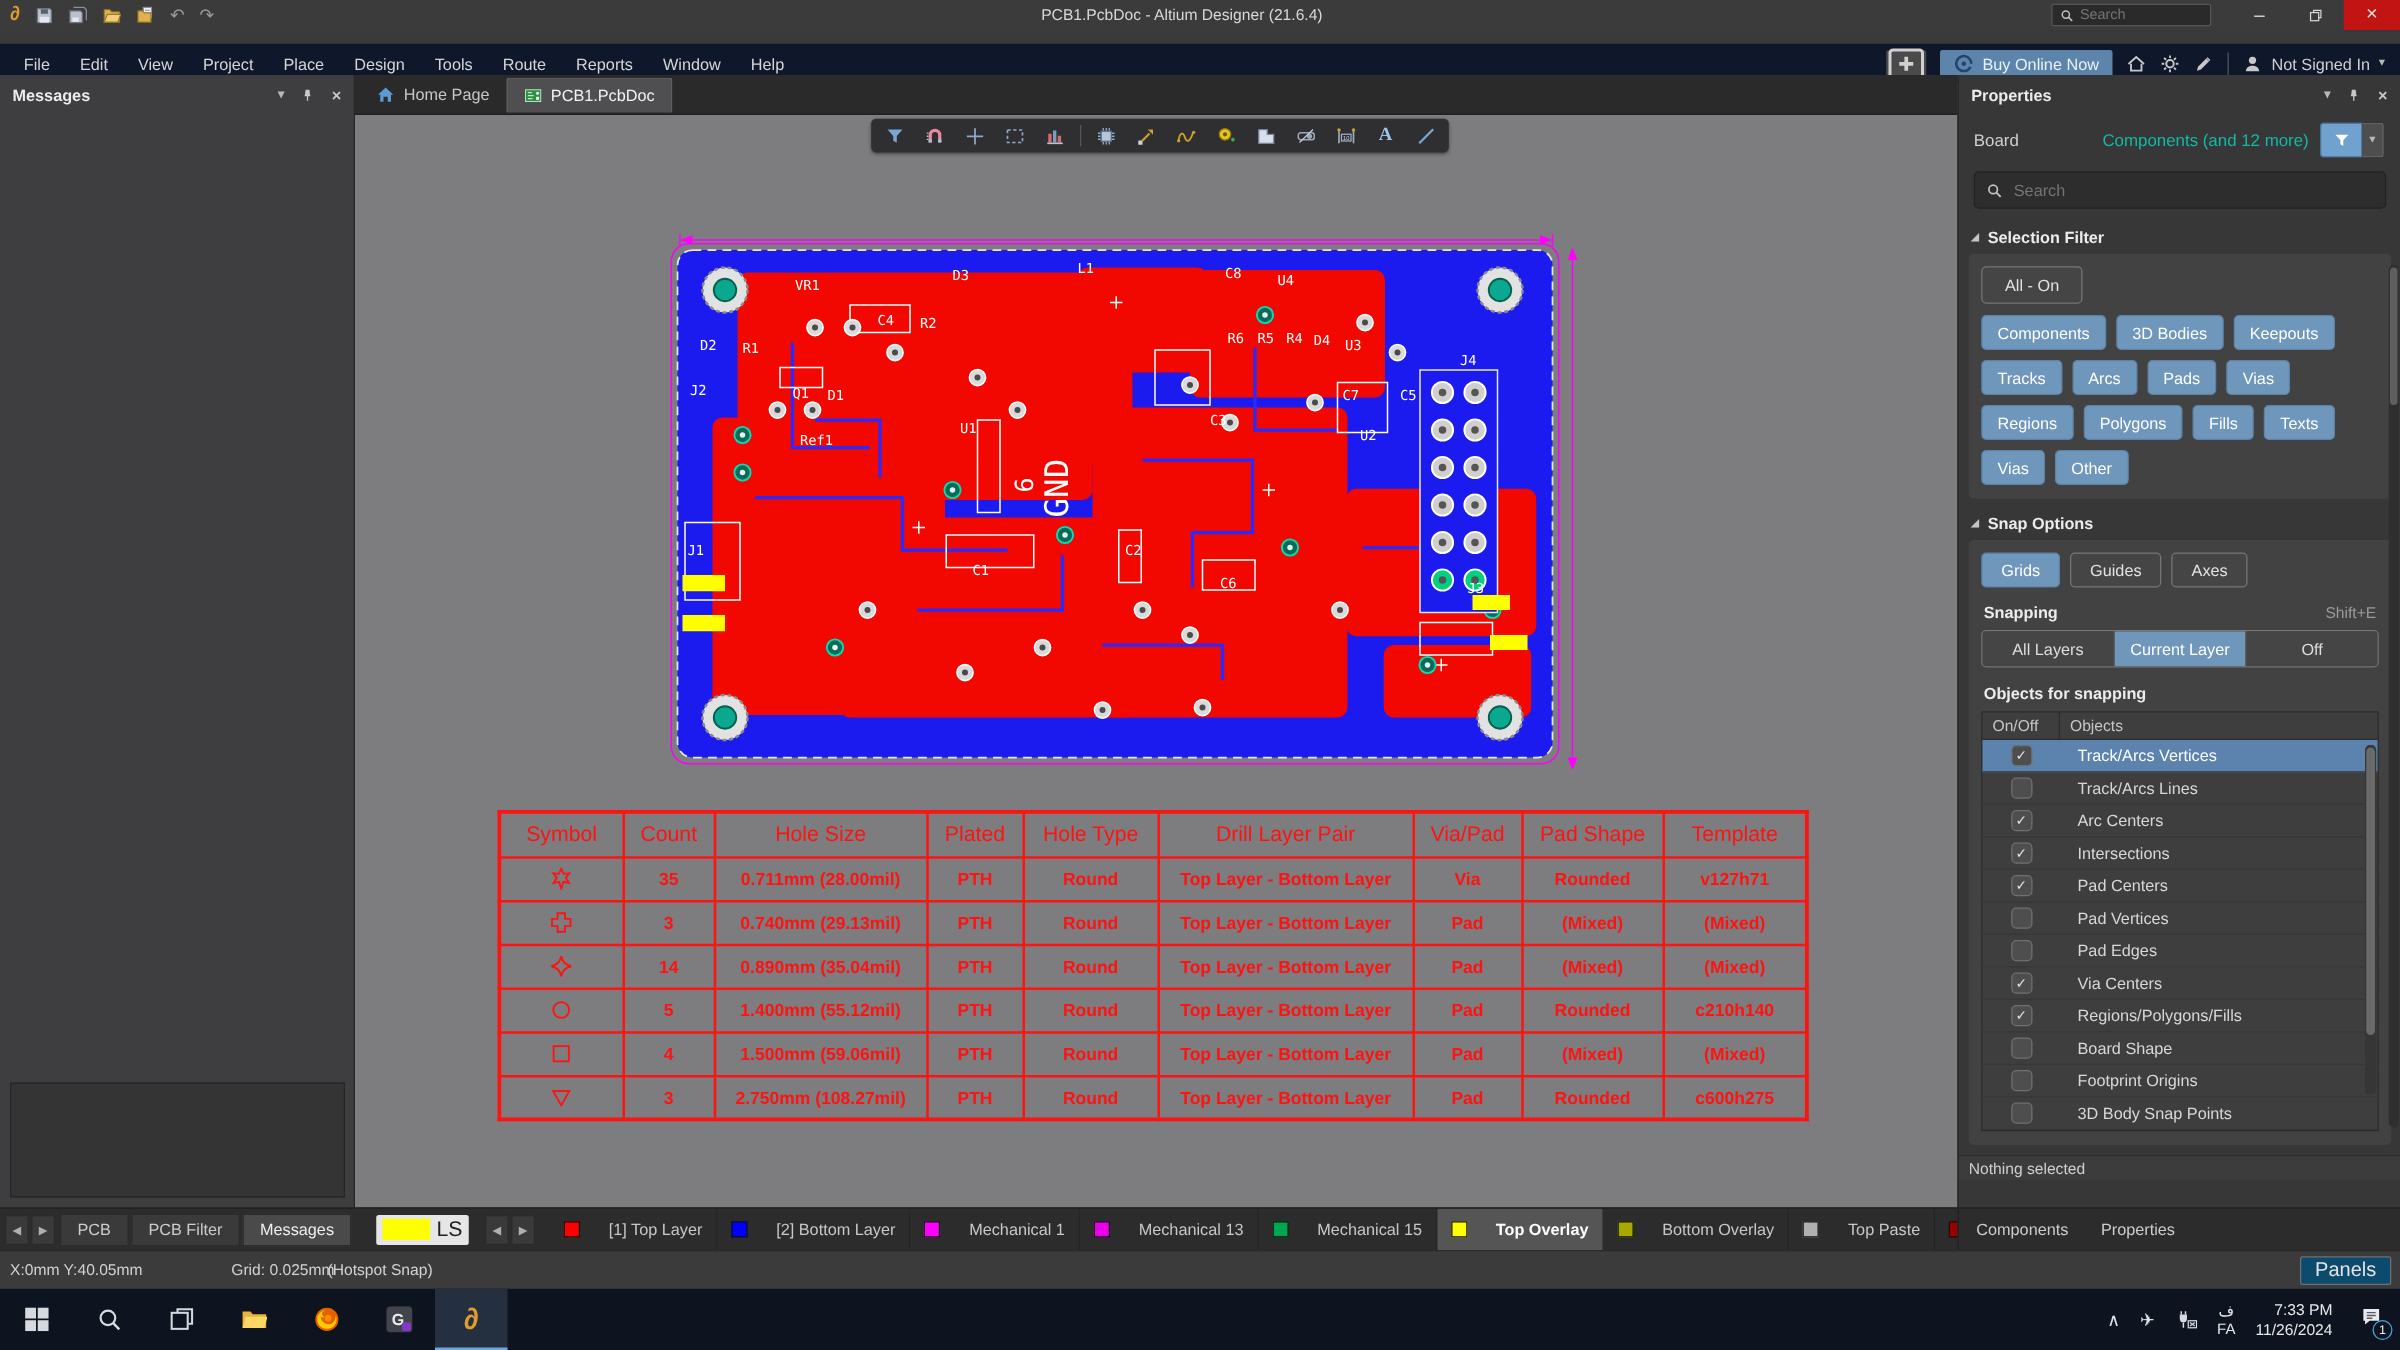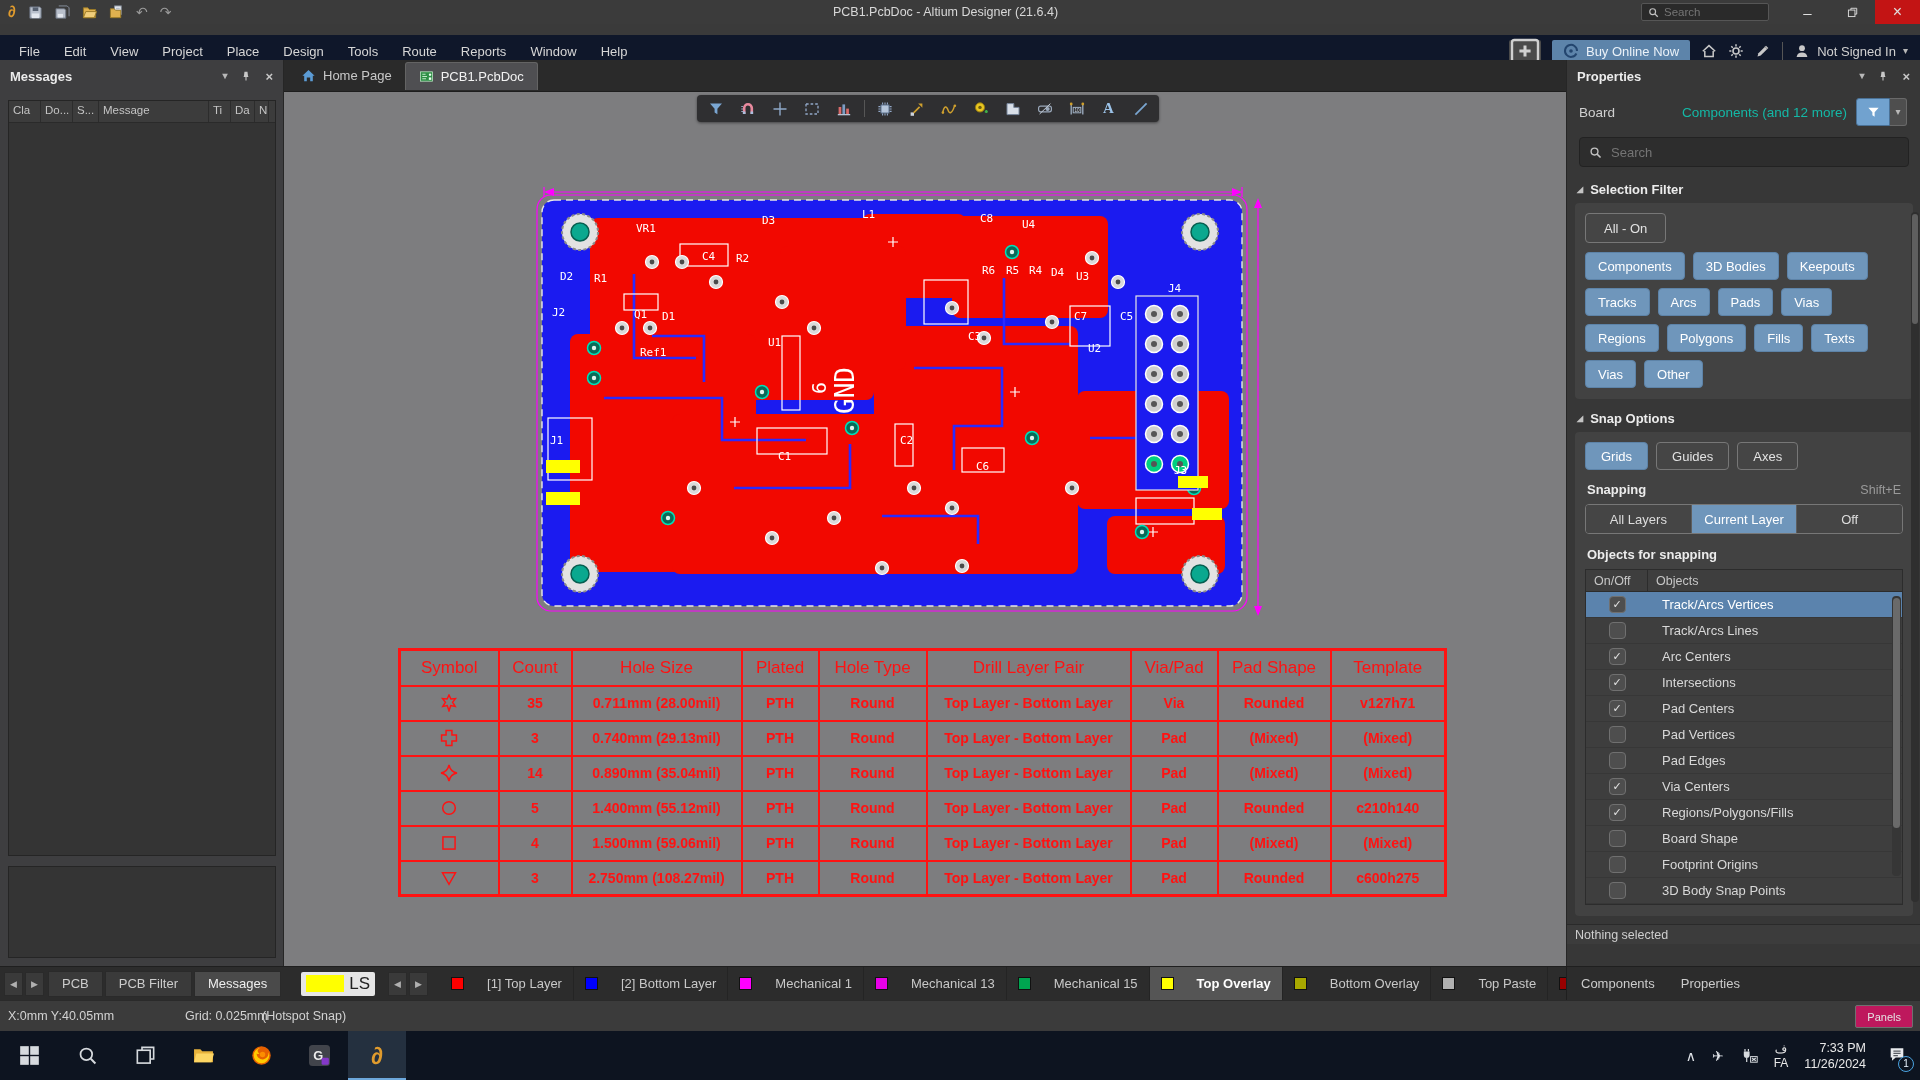--- a/index.html
+++ b/index.html
@@ -132,21 +132,21 @@
   #layer-tabs{display:flex;align-items:center;height:100%;overflow:hidden;flex:1;margin-left:8px}
   .ltab{display:flex;align-items:center;gap:23px;height:100%;padding:0 11px;color:#c8c8c8;font-size:13px;border-right:1px solid #242424;white-space:nowrap}
   .ltab.active{background:#555;color:#fff;font-weight:bold}
   .sw{width:13px;height:13px;border:1px solid #111;flex:none}
   .prop-bottom-tabs{display:flex;align-items:center;height:100%;width:354px;flex:none;padding-left:14px;gap:26px;background:#2c2c2c;border-left:1px solid #1f1f1f}
   .prop-tab{color:#ccc;font-size:13px}
 
   
   .statusbar{position:absolute;left:0;top:1000px;width:1920px;height:31px;background:#3b3b3b;border-top:1px solid #2a2a2a;color:#d2d2d2;font-size:12.5px}
   .sb-item{position:absolute;top:8px}
-  .panels-btn{position:absolute;right:7px;top:4px;height:23px;padding:0 11px;background:#be185d;border:1px solid #707070;border-radius:2px;color:#e4e4e4;font-size:11px;display:flex;align-items:center}
+  .panels-btn{position:absolute;right:7px;top:4px;height:23px;padding:0 11px;background:#0c4a6e;border:1px solid #707070;border-radius:2px;color:#e4e4e4;font-size:16px;display:flex;align-items:center}
 
   
   .taskbar{position:absolute;left:0;top:1031px;width:1920px;height:49px;background:#0d1420;display:flex;align-items:center}
   .task-btn{width:58px;height:49px;display:flex;align-items:center;justify-content:center}
   .task-btn svg{width:21px;height:21px}
   .task-btn.active{background:#24303f;box-shadow:inset 0 -2px 0 #6da8dc}
   .alt-glyph.big{font-size:24px}
   .tray{margin-left:auto;display:flex;align-items:center;gap:16px;padding-right:14px;color:#e8e8e8}
   .tray .ic svg{width:18px;height:18px}
   .tray-glyph{font-size:14px;color:#dfe3e8;line-height:1}
@@ -302,31 +302,20 @@
               <span class="caret-glyph">▾</span>
             </span>
           <span class="ic" id="msg-pin">
               <svg viewBox="0 0 16 16">
                 <path d="M6 2.4h4l.8 6.2H5.2z" fill="#c8c8c8"></path>
                 <path d="M5 8.6h6M8 8.6V14" fill="none" stroke="#c8c8c8" stroke-width="1.4"></path>
               </svg>
             </span>
           <span id="msg-close"><span class="px-glyph">×</span></span>
         </span>
-      </div>
-      <div class="msg-list">
-        <div class="msg-cols" id="msg-cols">
-            <span class="msg-col" style="width:32px">Cla</span>
-            <span class="msg-col" style="width:32px">Do...</span>
-            <span class="msg-col" style="width:26px">S...</span>
-            <span class="msg-col" style="width:110px">Message</span>
-            <span class="msg-col" style="width:22px">Ti</span>
-            <span class="msg-col" style="width:24px">Da</span>
-            <span class="msg-col" style="width:14px">N</span>
-          </div>
       </div>
       <div class="msg-details"></div>
     </div>
 
     <div class="center">
       <div class="tabrow" id="doc-tabs">
           <div class="doc-tab">
      <span class="ic">
               <svg viewBox="0 0 16 16">
                 <path d="M1.5 8.3 8 2.2l6.5 6.1h-1.9v5.9H9.8V10H6.2v4.2H3.4V8.3z" fill="#5b9bd5"></path>

